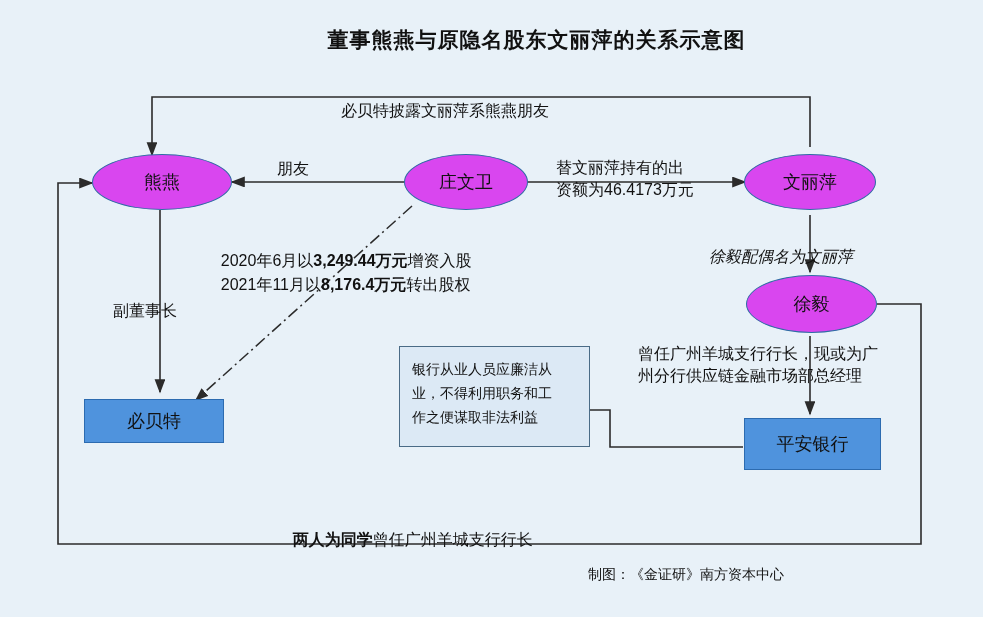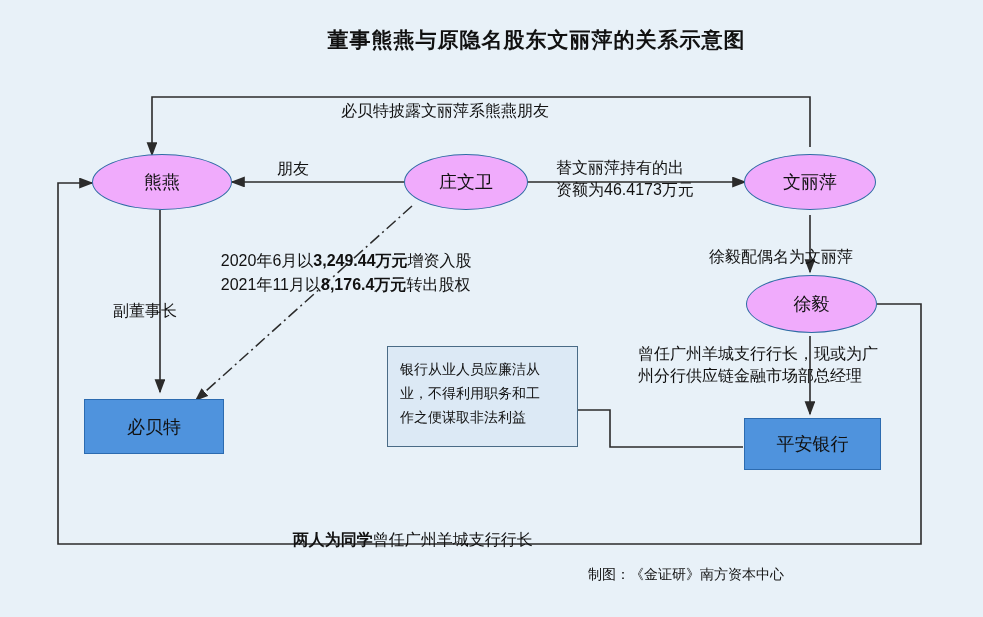--- a/index.html
+++ b/index.html
@@ -42,36 +42,37 @@
     position: absolute;
     display: flex;
     align-items: center;
     justify-content: center;
     color: #111;
     font-size: 18px;
     box-sizing: border-box;
   }
   .ellipse {
     border-radius: 50%;
-    background: #f0abfc;
+    background: #d946ef;
     border: 1px solid #2e6da4;
   }
   .rect {
     background: #4f93dd;
     border: 1px solid #2c6bb0;
   }
   .note-box {
     position: absolute;
     background: #dce9f5;
     border: 1px solid #4a6b86;
     box-sizing: border-box;
     font-size: 14px;
     line-height: 24px;
     padding: 10px 12px;
     color: #111;
+    margin-left: 12px;
   }
   .label {
     position: absolute;
     font-size: 16px;
     line-height: 22px;
     color: #111;
     white-space: pre;
   }
   .credit {
     position: absolute;
@@ -122,42 +123,42 @@
   </div>
 
   <div class="node ellipse" style="left:744px; top:154px; width:132px; height:56px;">
     <span>文丽萍</span>
   </div>
 
   <div class="node ellipse" style="left:746px; top:275px; width:131px; height:58px;">
     <span>徐毅</span>
   </div>
 
-  <div class="node rect" style="left:84px; top:399px; width:140px; height:55px;">
+  <div class="node rect" style="left:84px; top:399px; width:140px; height:44px;">
     <span>必贝特</span>
   </div>
 
   <div class="node rect" style="left:744px; top:418px; width:137px; height:52px;">
     <span>平安银行</span>
   </div>
 
   <div class="note-box" style="left:387px; top:346px; width:191px; height:101px;">
     <div>银行从业人员应廉洁从</div>
     <div>业，不得利用职务和工</div>
     <div>作之便谋取非法利益</div>
   </div>
 
   <div class="label" style="left:341px; top:100px;">必贝特披露文丽萍系熊燕朋友</div>
 
   <div class="label" style="left:277px; top:158px;">朋友</div>
 
   <div class="label" style="left:556px; top:157px;">替文丽萍持有的出</div>
   <div class="label" style="left:556px; top:179px;">资额为46.4173万元</div>
 
-  <div class="label" style="left:709px; top:246px;">徐毅配偶名为文丽萍</div>
+  <div class="label" style="left:709px; top:246px;font-style:italic;">徐毅配偶名为文丽萍</div>
 
   <div class="label" style="left:203px; top:228px;">
     <span>2020年6月以</span><span class="bold">3,249.44万元</span><span>增资入股</span>
   </div>
   <div class="label" style="left:203px; top:252px;">
     <span>2021年11月以</span><span class="bold">8,176.4万元</span><span>转出股权</span>
   </div>
 
   <div class="label" style="left:113px; top:300px;">副董事长</div>
 

